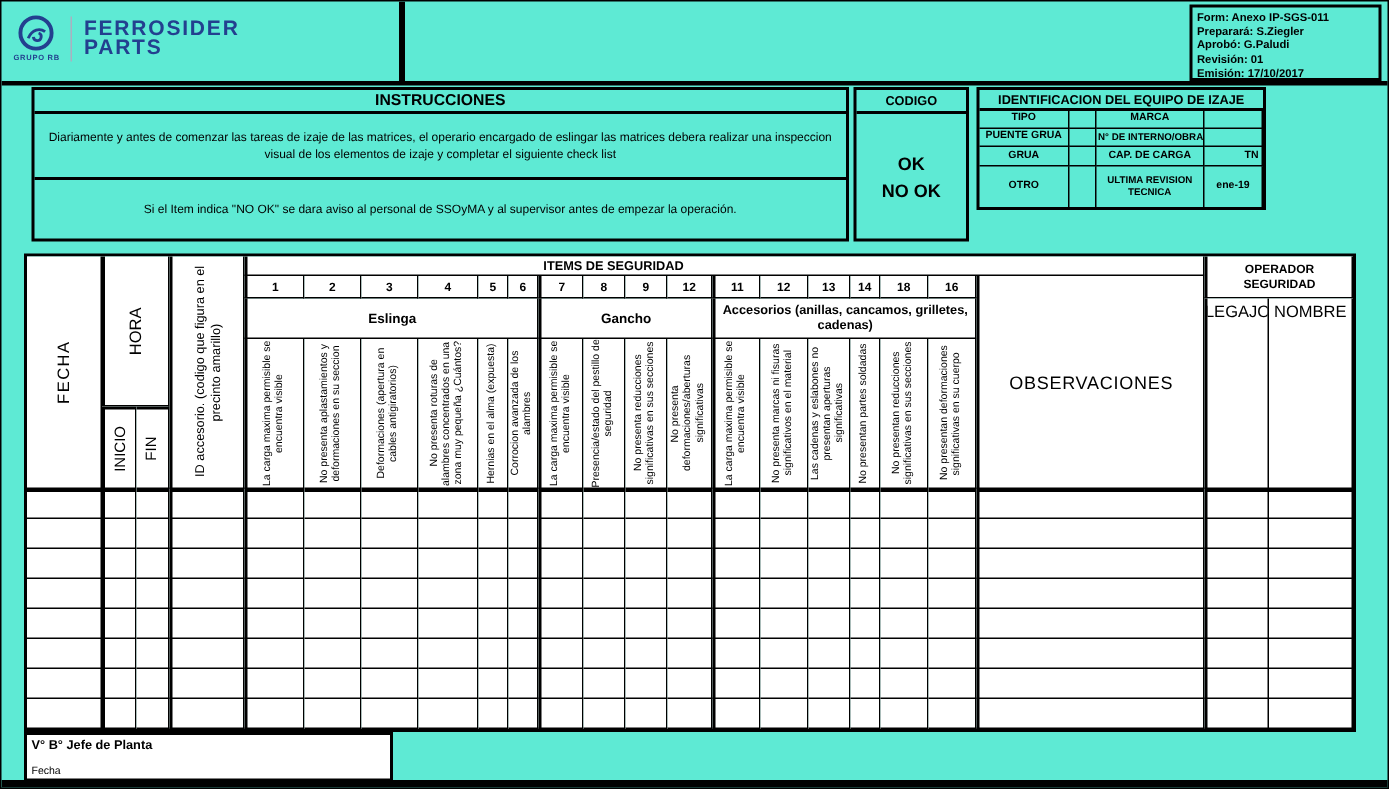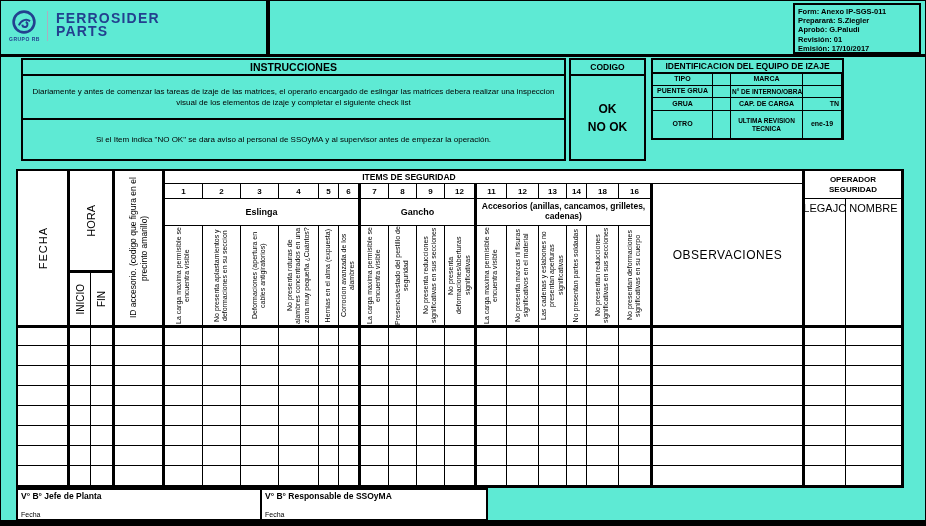--- a/index.html
+++ b/index.html
@@ -431,20 +431,16 @@
       <div class="c bl2" style="grid-area: 13 / 21;"></div>
       <div class="c bl2" style="grid-area: 13 / 22;"></div>
       <div class="c" style="grid-area: 13 / 23;"></div>
     </div>
 
   <div class="footer">
     <div class="fbox fb2">
       <div class="ftitle">V° B° Jefe de Planta</div>
       <div class="ffecha">Fecha</div>
     </div>
-    <div class="fbox fb3">
-      <div class="ftitle">V° B° Responsable de SSOyMA</div>
-      <div class="ffecha">Fecha</div>
-    </div>
   </div>
 
   <div class="bottom-bar"></div>
 </div>
 
 </body></html>

